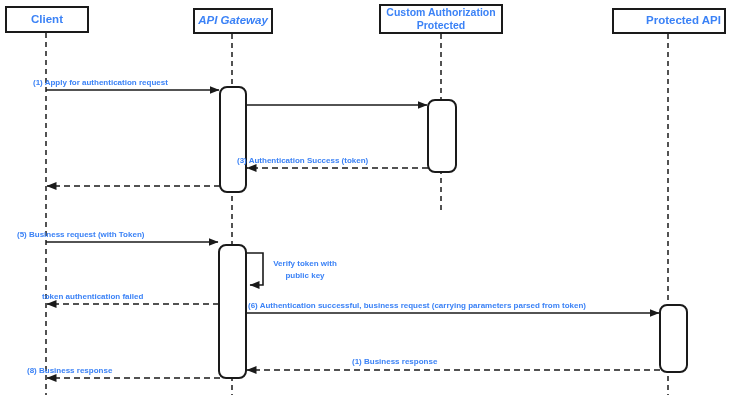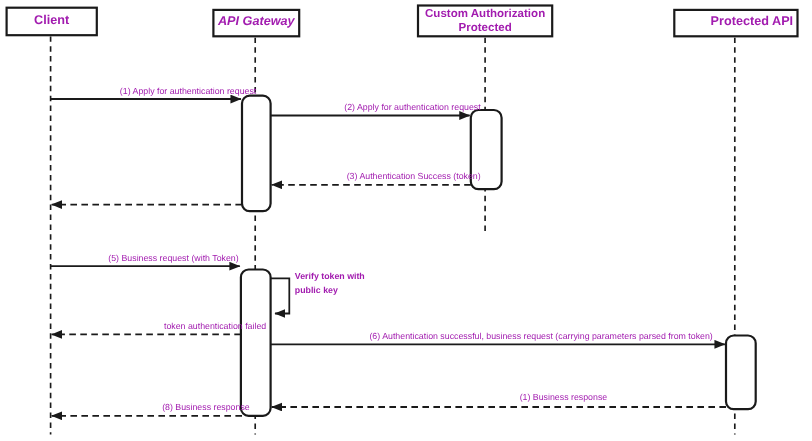--- a/index.html
+++ b/index.html
@@ -2,43 +2,43 @@
 <html><head>
 <meta charset="utf-8">
 <style>
   html, body { margin: 0; padding: 0; background: #ffffff; }
   #canvas {
     position: relative;
     width: 738px;
     height: 401px;
     background: #ffffff;
     font-family: "Liberation Sans", sans-serif;
-    color: #a21caf;
+    color: #3b82f6;
     overflow: hidden;
   }
   #geometry { position: absolute; left: 0; top: 0; }
   .actor-box {
     position: absolute;
     box-sizing: border-box;
     border: 2px solid #1a1a1a;
     background: #ffffff;
     display: flex;
     align-items: center;
     justify-content: center;
     text-align: center;
     font-weight: bold;
     font-size: 11.5px;
     line-height: 1.2;
     z-index: 3;
   }
   .msg-label {
     position: absolute;
     font-size: 8px;
-    font-weight: normal;
-    text-align: right;
+    font-weight: bold;
+    text-align: left;
     white-space: nowrap;
     z-index: 4;
   }
   .side-label {
     position: absolute;
     font-size: 8px;
     font-weight: bold;
     text-align: left;
     line-height: 11.5px;
     z-index: 4;
@@ -85,23 +85,22 @@
     <span>API Gateway</span>
   </div>
   <div class="actor-box" style="left:379px; top:4px; width:124px; height:30px; font-size:10.5px;">
     <span>Custom Authorization Protected</span>
   </div>
   <div class="actor-box" style="left:612px; top:8px; width:114px; height:26px;padding-left:29px;">
     <span>Protected API</span>
   </div>
 
   <div class="msg-label" style="left:33px;  top:78px;  width:200px;">(1) Apply for authentication request</div>
-  <div class="msg-label" style="left:237px; top:93px;  width:200px;">(2) Apply for authentication request</div>
   <div class="msg-label" style="left:237px; top:156px; width:200px;">(3) Authentication Success (token)</div>
   <div class="msg-label" style="left:17px;  top:230px; width:200px;">(5) Business request (with Token)</div>
-  <div class="side-label" style="left:268px; top:246px; width:74px; white-space:normal;">Verify token with public key</div>
+  <div class="side-label" style="left:268px; top:258px; width:74px; white-space:normal;text-align:center;">Verify token with public key</div>
   <div class="msg-label" style="left:42px;  top:292px; width:200px;">token authentication failed</div>
   <div class="msg-label" style="left:248px; top:301px; width:400px;">(6) Authentication successful, business request (carrying parameters parsed from token)</div>
   <div class="msg-label" style="left:352px; top:357px; width:200px;">(1) Business response</div>
   <div class="msg-label" style="left:27px;  top:366px; width:200px;">(8) Business response</div>
 
 
 </div>
 
 </body></html>

